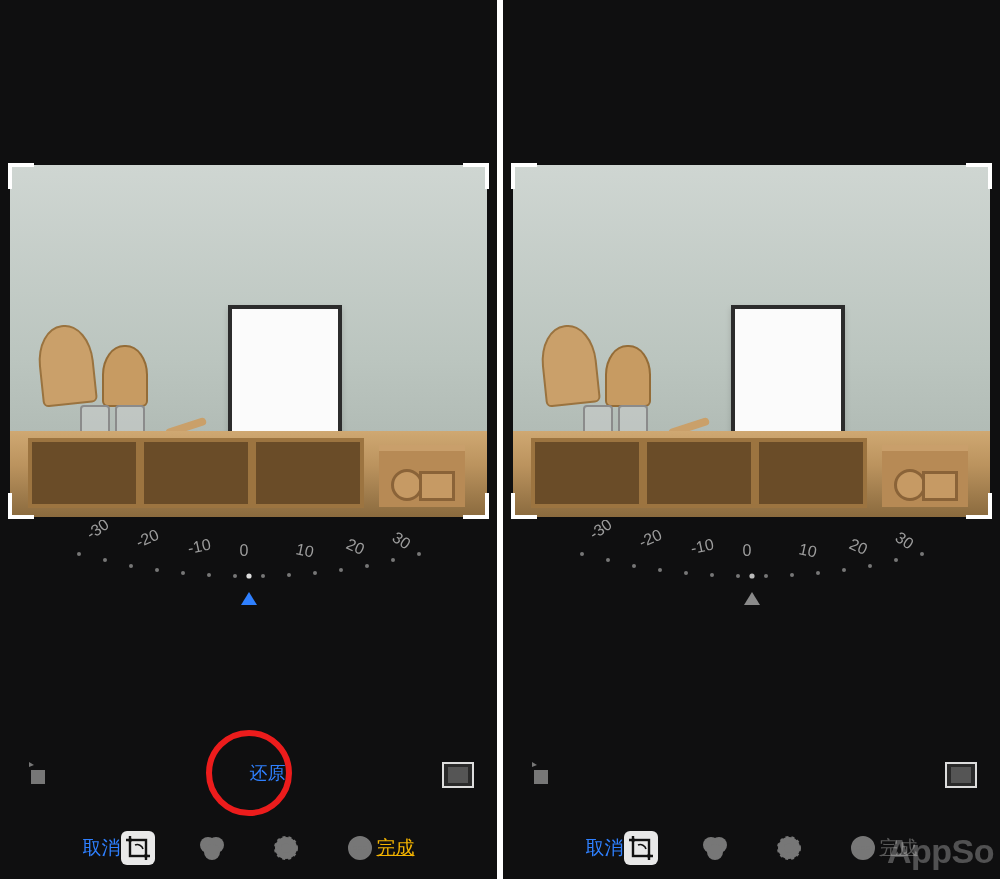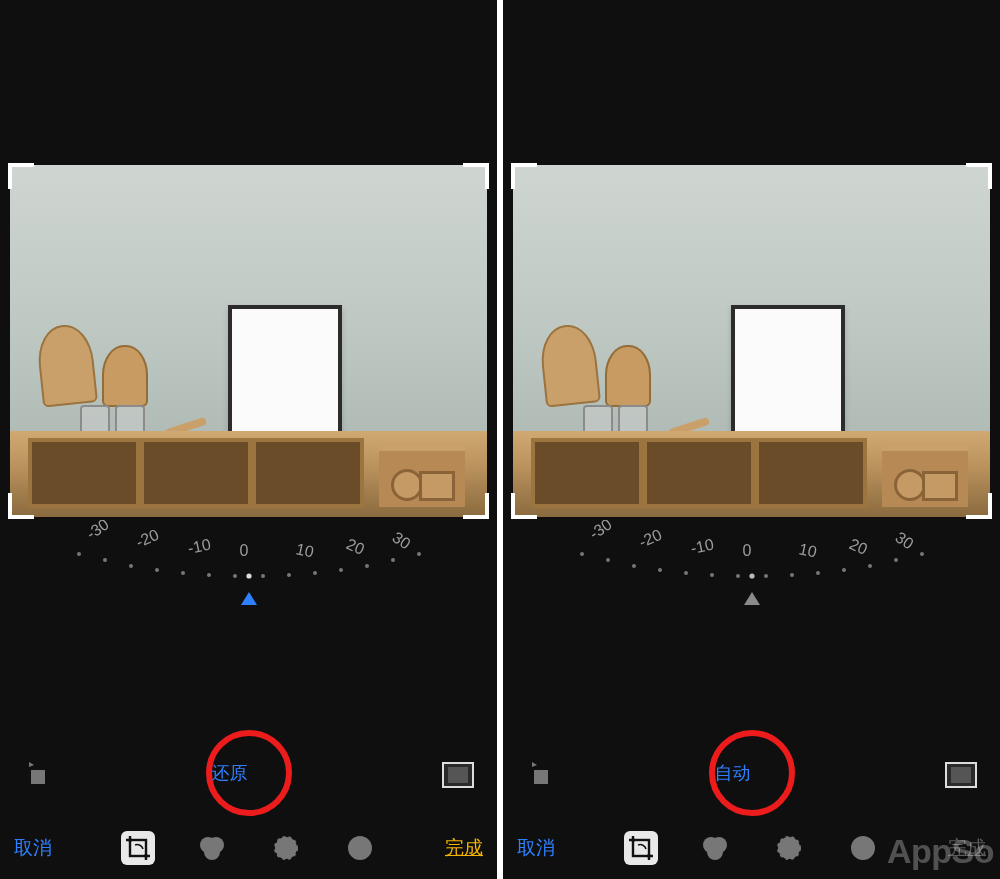--- a/index.html
+++ b/index.html
@@ -88,30 +88,30 @@
   .dial .tick{fill:#777;}
   .dial-marker{position:absolute;left:50%;top:72px;transform:translateX(-50%);}
   .dial-marker svg{display:block;}
   .marker-blue path{fill:#2f80ff;}
   .marker-gray path{fill:#8a8a8a;}
 
   
   .center-action{
     position:absolute; left:50%; top:730px; transform:translateX(-50%);
     width:86px;height:86px;border:6px solid #ec1c1c;border-radius:50%;
-    display:flex;align-items:center;justify-content:flex-start;
+    display:flex;align-items:center;justify-content:flex-end;
     z-index:5;
   }
   .center-action span{font-size:18px;color:#2f80ff;}
 
   .rotate-btn{position:absolute;left:22px;top:758px;}
   .aspect-btn{position:absolute;right:22px;top:758px;}
 
   
-  .bottombar{position:absolute;left:0;right:0;bottom:0;height:62px;display:flex;align-items:center;justify-content:space-between;padding:0 14px;z-index:4;gap:28px;}
+  .bottombar{position:absolute;left:0;right:0;bottom:0;height:62px;display:flex;align-items:center;justify-content:center;padding:0 14px;z-index:4;}
   .bottombar .txt{font-size:19px;}
   .bottombar .cancel{color:#2f80ff;}
   .bottombar .done{color:#f4b400;text-decoration:underline;}
   .bottombar .done.dim{color:#5a5a5a;}
   .bottombar .tools{display:flex;gap:40px;align-items:center;}
   .tool{width:34px;height:34px;display:flex;align-items:center;justify-content:center;}
   .tool.active{background:#e8e8e8;border-radius:6px;padding:4px;}
   .tool svg path,.tool svg circle{fill:#777;}
   .tool.active svg path,.tool.active svg rect{stroke:#111;fill:none;}
 
@@ -301,23 +301,20 @@
     </div>
   </div>
 
   <div class="rotate-btn tool">
     <svg width="30" height="30" viewBox="0 0 30 30">
         <path d="M7 10h14v14H7z" fill="#ddd"></path>
         <path d="M5 7 L5 2 L10 5 Z" fill="#ddd"></path>
       </svg>
   </div>
 
-  <div class="center-action">
-    <span>自动</span>
-  </div>
 
   <div class="aspect-btn tool">
     <svg width="32" height="26" viewBox="0 0 32 26">
         <rect x="1" y="1" width="30" height="24" fill="#2a2a2a" stroke="#ddd" stroke-width="2"></rect>
         <rect x="6" y="5" width="20" height="16" fill="#555"></rect>
       </svg>
   </div>
 
   <div class="bottombar">
     <div class="txt cancel">取消</div>

